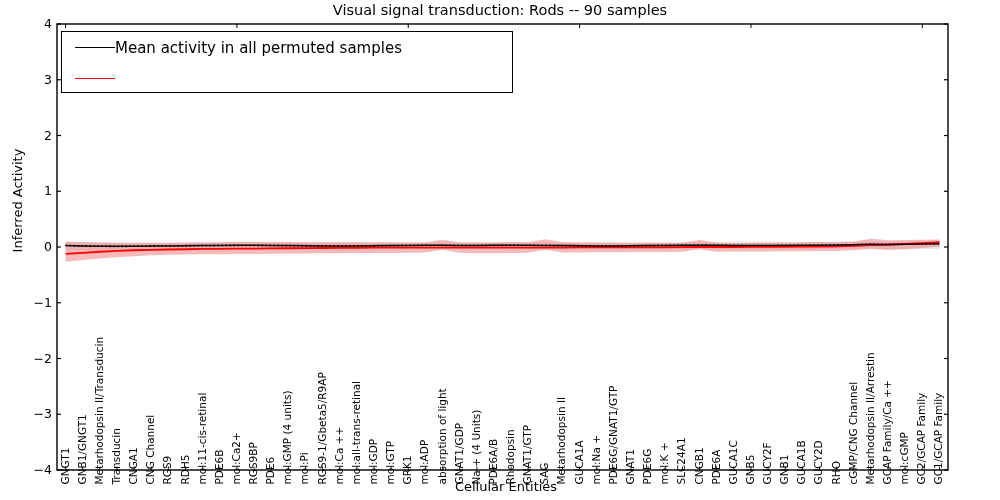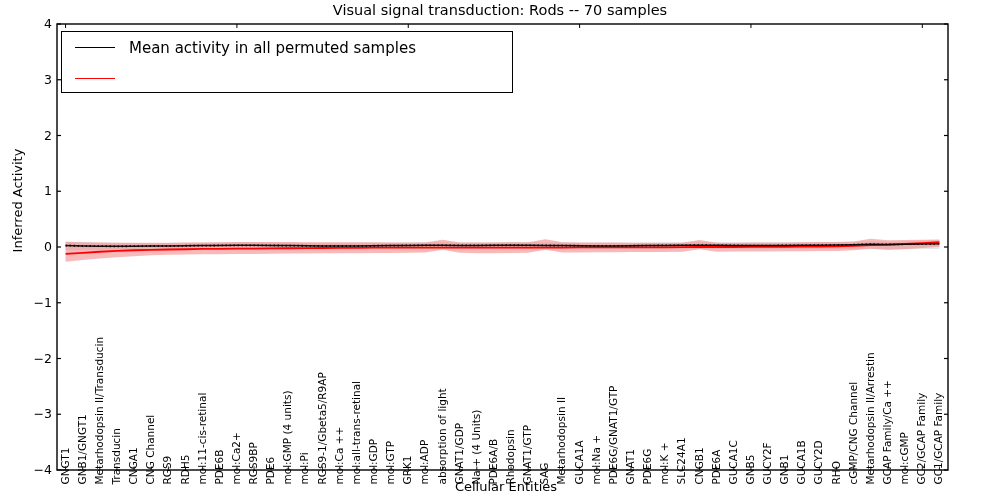--- a/index.html
+++ b/index.html
@@ -88,37 +88,37 @@
     align-items: center;
   }
   .legend-swatch {
     margin-left: 13px;
     width: 40px;
     height: 0;
     border-top-width: 1.6px;
     border-top-style: solid;
   }
   .legend-text {
-    margin-left: 14px;
+    margin-left: 0;
     font-size: 15px;
     white-space: nowrap;
   }
   svg#plot {
     position: absolute;
     left: 0; top: 0;
     width: 1000px; height: 500px;
     overflow: visible;
   }
 </style>
 </head>
 <body>
 
 <div id="figure">
 
-  <div class="chart-title">Visual signal transduction: Rods -- 70 samples</div>
+  <div class="chart-title">Visual signal transduction: Rods -- 90 samples</div>
 
   <div class="ylabel">Inferred Activity</div>
   <div class="xlabel">Cellular Entities</div>
 
   <div class="ytick-wrap" id="ytick-wrap">
       <div class="ytick-label" style="top: 464px;">−4</div>
       <div class="ytick-label" style="top: 408.25px;">−3</div>
       <div class="ytick-label" style="top: 352.5px;">−2</div>
       <div class="ytick-label" style="top: 296.75px;">−1</div>
       <div class="ytick-label" style="top: 241px;">0</div>

